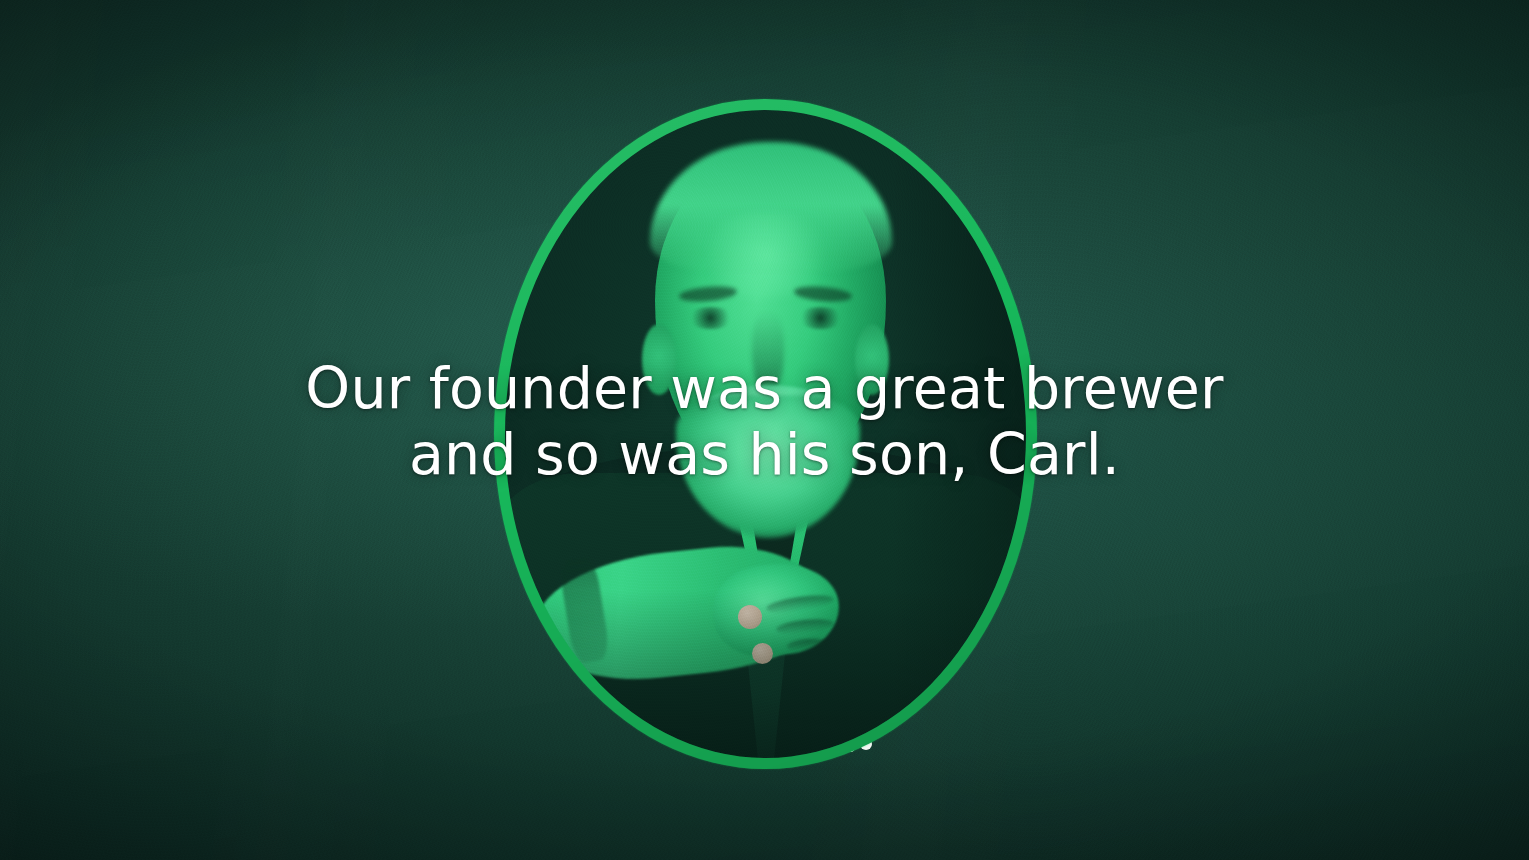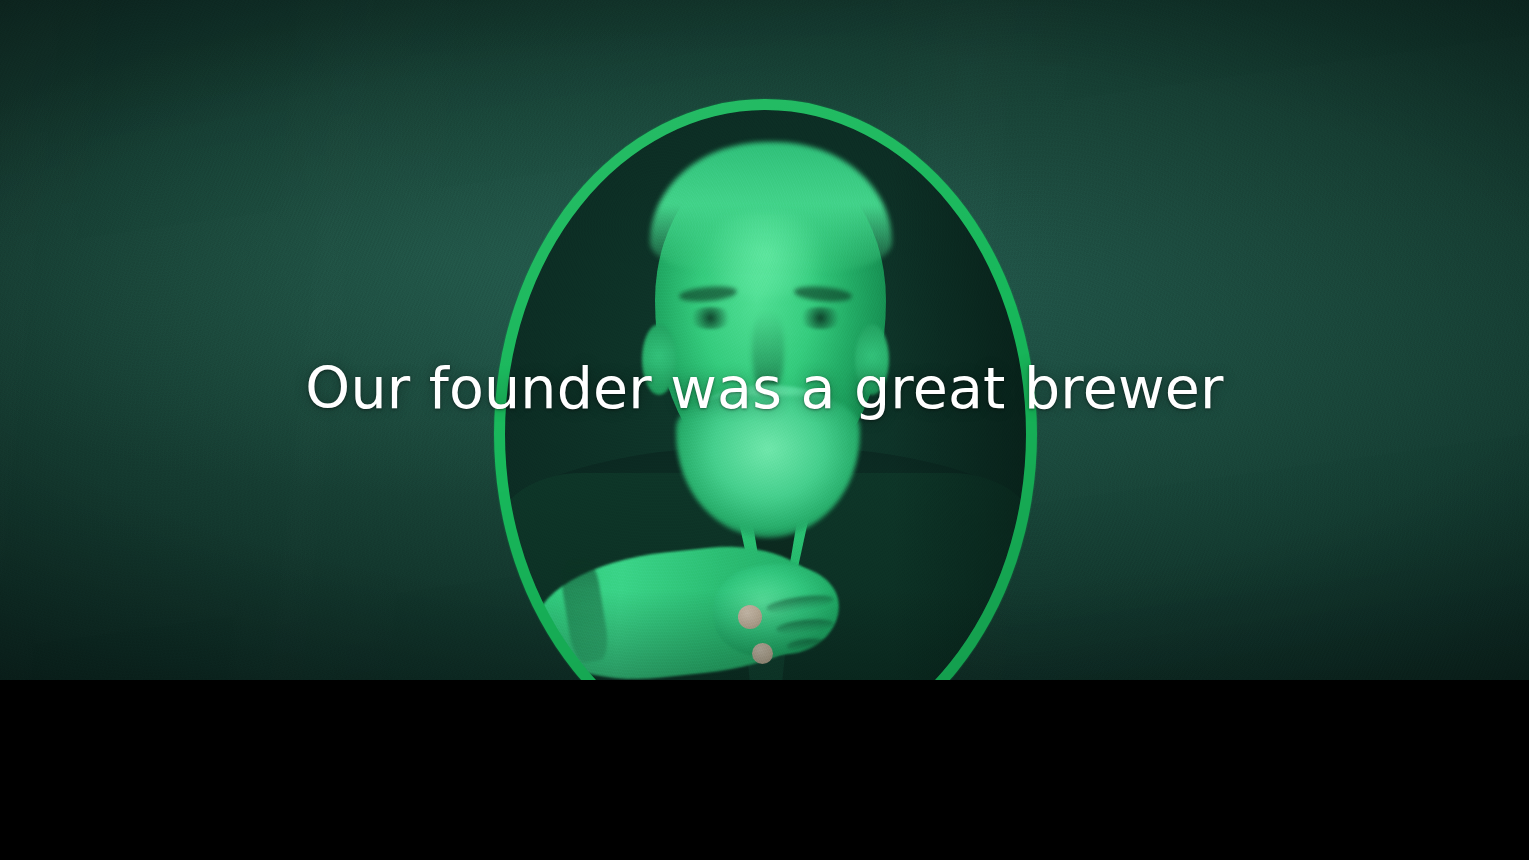--- a/index.html
+++ b/index.html
@@ -12,21 +12,21 @@
     width: 1529px;
     height: 860px;
     overflow: hidden;
     font-family: "Liberation Sans", sans-serif;
   }
 
   
   #stage {
     position: relative;
     width: 1529px;
-    height: 680px;
+    height: 860px;
     overflow: hidden;
     background: #0a1f1a;
   }
 
   
   .bg-base {
     position: absolute;
     inset: 0;
     background:
       radial-gradient(115% 92% at 52% 44%,
@@ -432,15 +432,16 @@
 
     <div class="speck" id="speck-a"></div>
     <div class="speck" id="speck-b"></div>
 
     <div id="oval-ring"></div>
     <div id="oval-ring-shade"></div>
   </div>
 
   <div id="caption">
     <span class="line">Our founder was a great brewer</span>
+    <span class="line">and so was his son, Carl.</span>
   </div>
 
 </div>
 
 </body></html>

